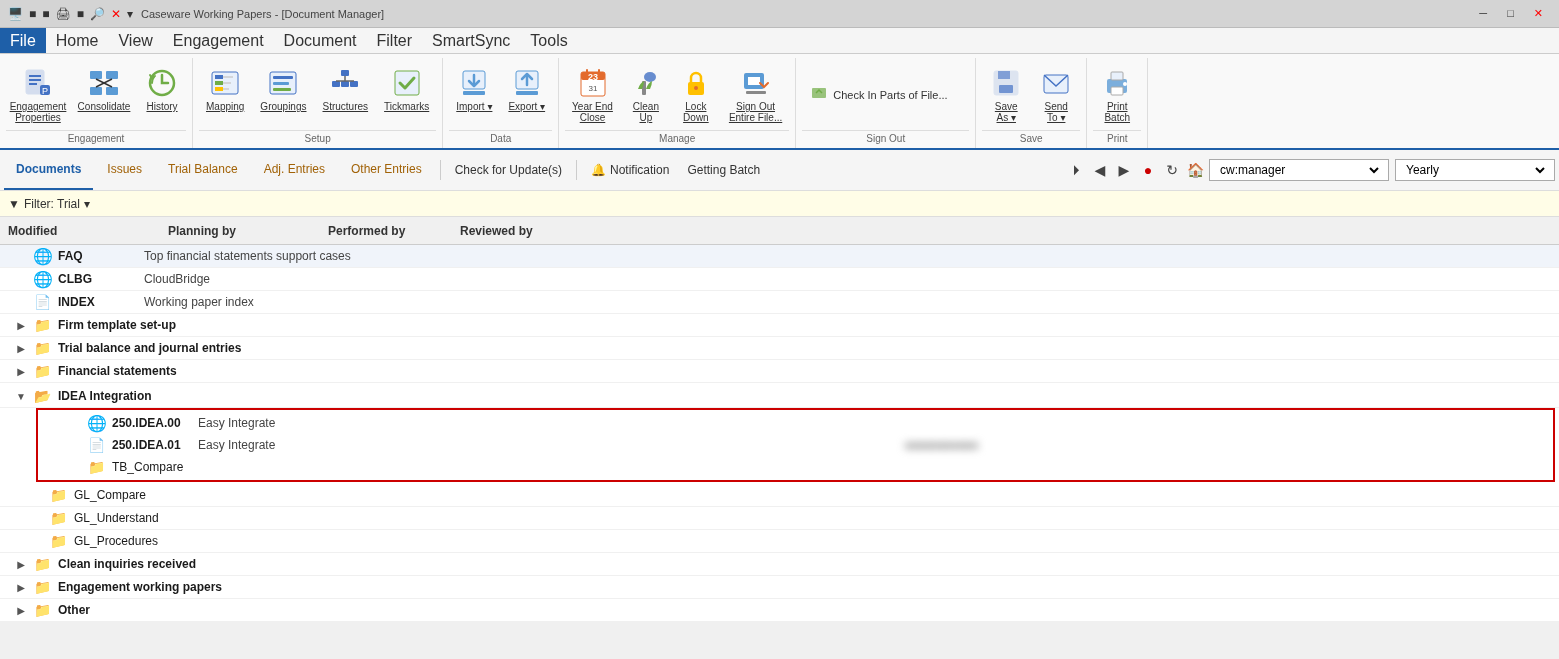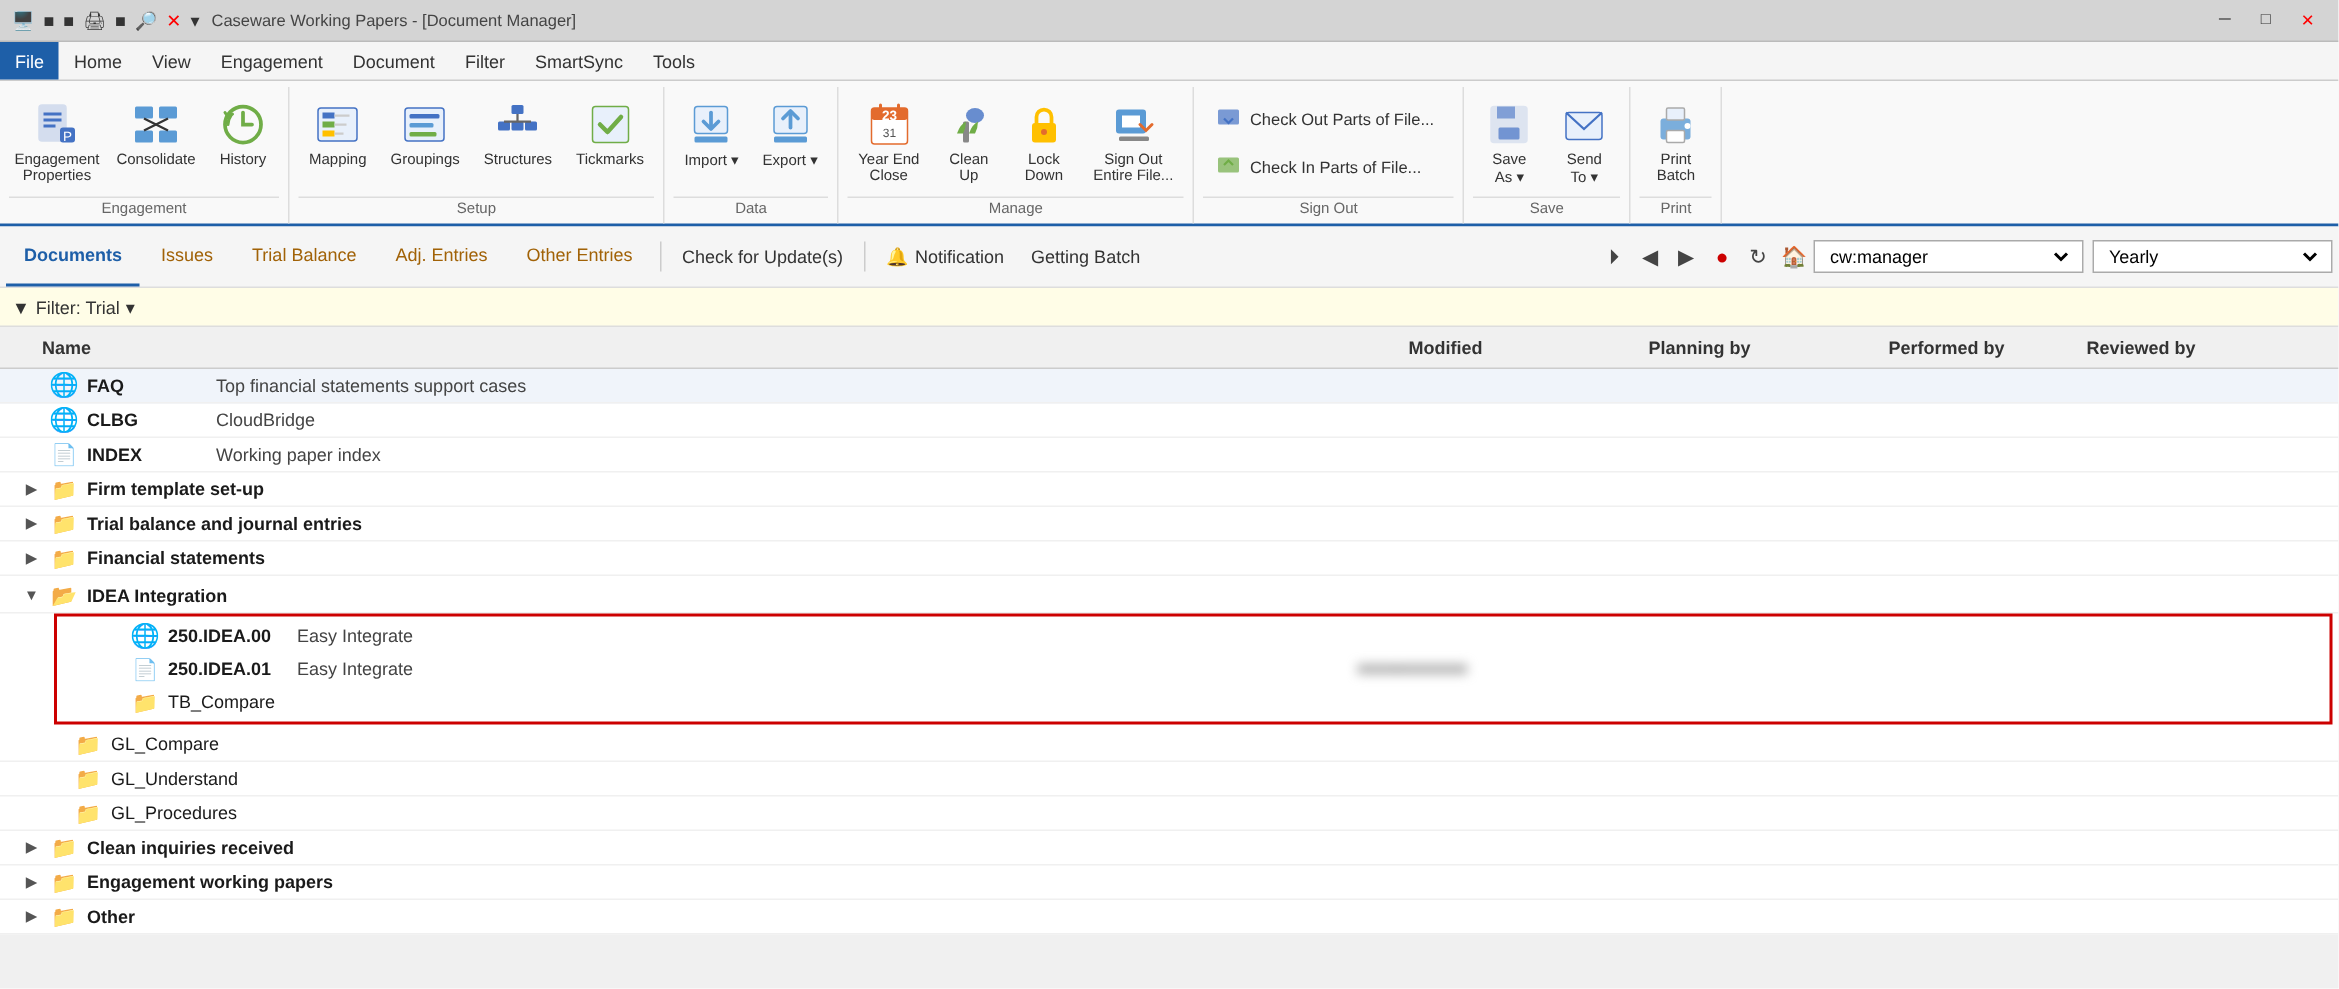--- a/index.html
+++ b/index.html
@@ -26,21 +26,21 @@
       display: flex;
       align-items: center;
       border-bottom: 1px solid #ccc;
     }
     .menu-item {
       padding: 0 10px;
       height: 100%;
       display: flex;
       align-items: center;
       cursor: pointer;
-      font-size: 12px;
+      font-size: 16px;
       color: #333;
     }
     .menu-item.active { background: #1e5fa8; color: white; }
 
     
     .ribbon {
       background: #f9f9f9;
       border-bottom: 2px solid #1e5fa8;
       padding: 4px 0 0 0;
     }
@@ -78,20 +78,21 @@
       padding: 4px 6px;
       cursor: pointer;
       border-radius: 3px;
       min-width: 48px;
       max-width: 64px;
       font-size: 10px;
       text-align: center;
       color: #333;
       background: transparent;
       border: 1px solid transparent;
+      text-decoration: underline;
     }
     .ribbon-btn .rb-icon {
       width: 32px;
       height: 32px;
       margin-bottom: 2px;
       display: flex;
       align-items: center;
       justify-content: center;
       font-size: 20px;
     }
@@ -458,29 +459,20 @@
           </div>
           <span style="white-space:pre-line; font-size:10px;">Sign Out
 Entire File...</span>
         </div>
       </div>
       <div class="ribbon-group-label">Manage</div>
     </div>
 
     <div class="ribbon-group" style="min-width:180px;">
       <div class="ribbon-group-content" style="flex-direction:column; justify-content:center; gap:4px;">
-        <div class="ribbon-btn-small">
-          <div class="rb-icon-s">
-            <svg width="18" height="18" viewBox="0 0 18 18">
-                <rect x="2" y="2" width="14" height="10" rx="1" fill="#4472c4" opacity="0.7"></rect>
-                <polyline points="6,8 9,11 12,8" fill="none" stroke="#4472c4" stroke-width="1.5"></polyline>
-              </svg>
-          </div>
-          <span>Check Out Parts of File...</span>
-        </div>
         <div class="ribbon-btn-small">
           <div class="rb-icon-s">
             <svg width="18" height="18" viewBox="0 0 18 18">
                 <rect x="2" y="2" width="14" height="10" rx="1" fill="#70ad47" opacity="0.7"></rect>
                 <polyline points="6,7 9,4 12,7" fill="none" stroke="#70ad47" stroke-width="1.5"></polyline>
               </svg>
           </div>
           <span>Check In Parts of File...</span>
         </div>
       </div>
@@ -566,21 +558,20 @@
   </div>
 </div>
 
 <div class="filter-bar">
   <span>▼</span>
   <span>Filter: Trial</span>
   <span style="cursor:pointer;">▾</span>
 </div>
 
 <div class="doc-header">
-  <div class="col-name">Name</div>
   <div class="col-modified">Modified</div>
   <div class="col-planning">Planning by</div>
   <div class="col-performed">Performed by</div>
   <div class="col-reviewed">Reviewed by</div>
 </div>
 
 <div class="doc-list">
 
   <div class="doc-row" style="background:#f0f4fa;">
     <div class="row-content">

